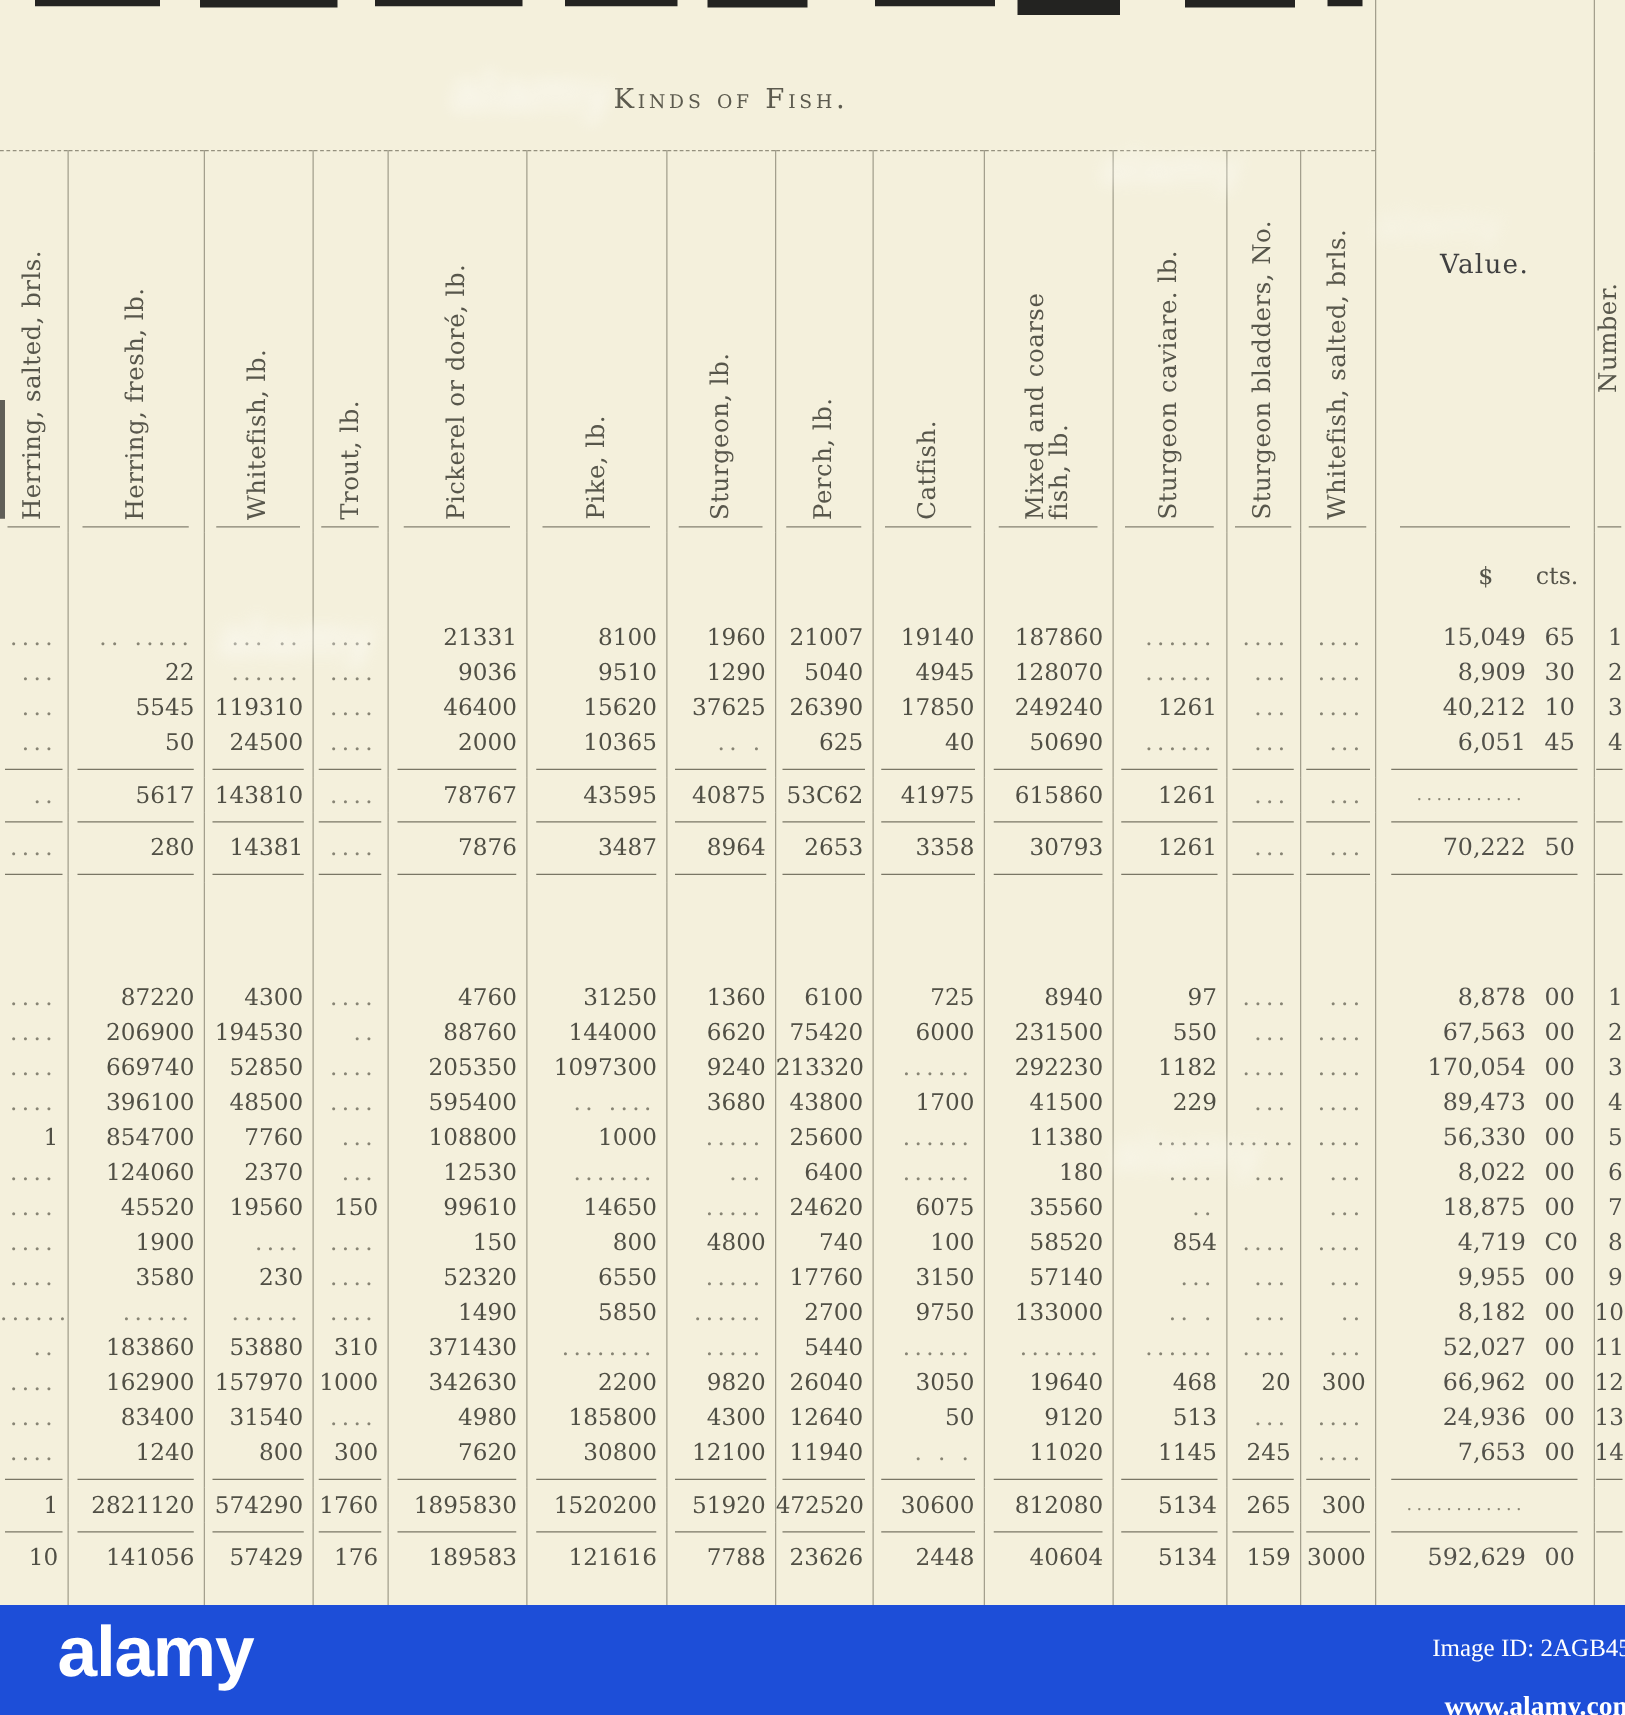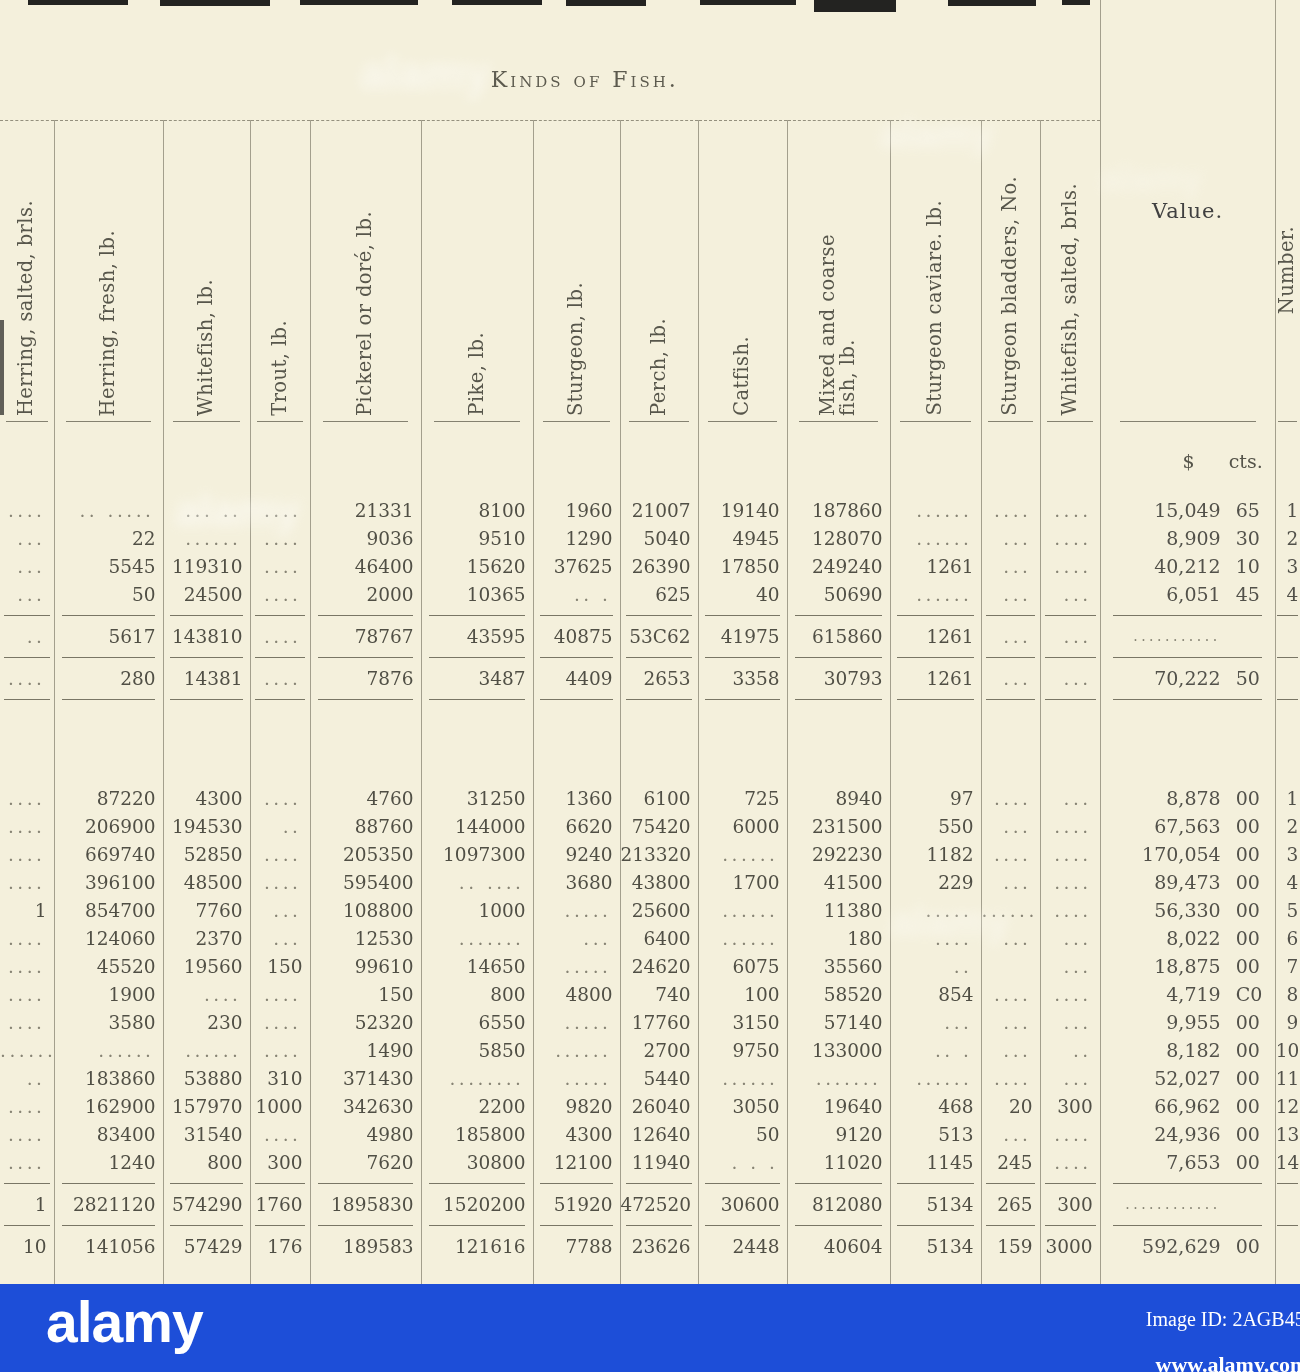--- a/index.html
+++ b/index.html
@@ -480,21 +480,21 @@
           <div class="dash"></div>
         </td>
       </tr>
       <tr class="datarow">
         <td class="dots">....</td>
         <td class="numv">280</td>
         <td class="numv">14381</td>
         <td class="dots">....</td>
         <td class="numv">7876</td>
         <td class="numv">3487</td>
-        <td class="numv">4409</td>
+        <td class="numv">8964</td>
         <td class="numv">2653</td>
         <td class="numv">3358</td>
         <td class="numv">30793</td>
         <td class="numv">1261</td>
         <td class="dots">...</td>
         <td class="dots">...</td>
         <td class="valcell">
           <div class="money">
             <span class="dollars">70,222</span>
             <span class="cents">50</span>

